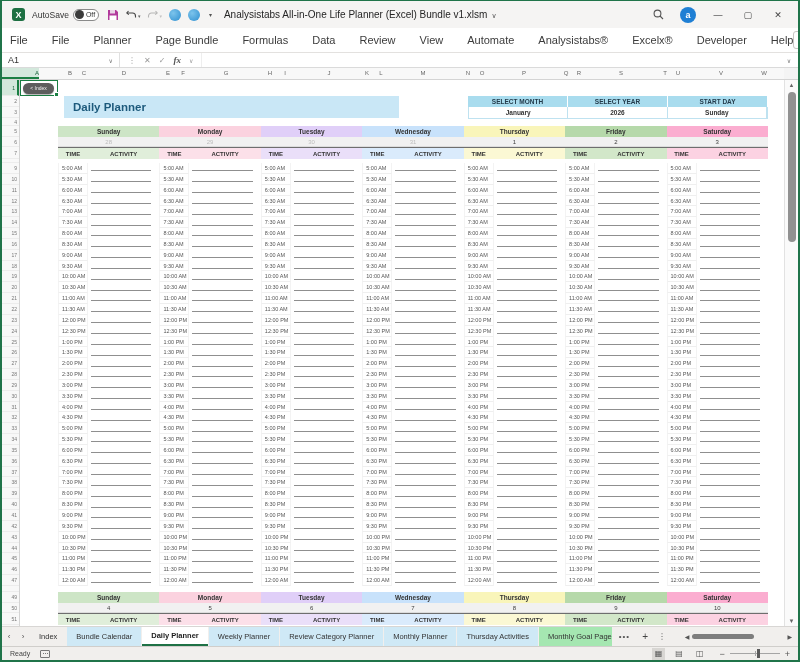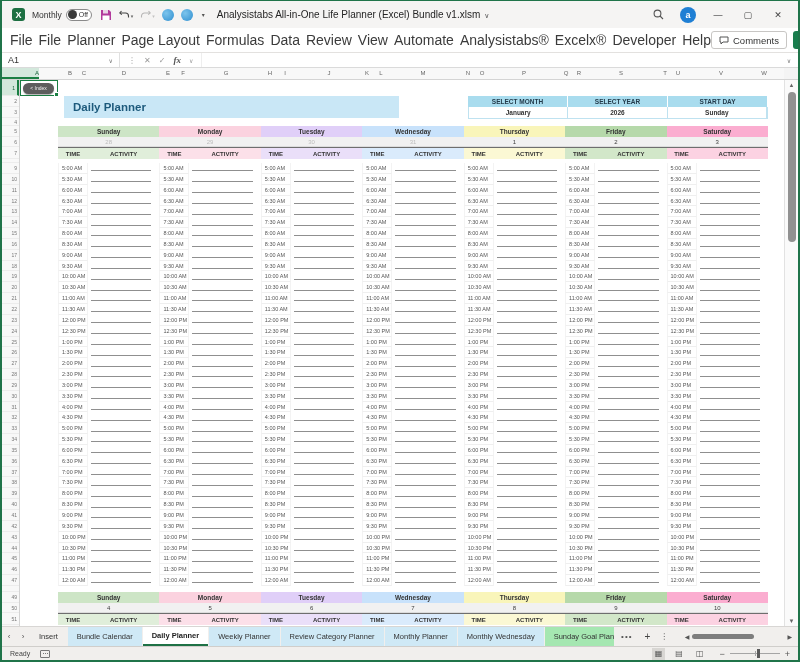--- a/index.html
+++ b/index.html
@@ -24,21 +24,21 @@
   .qat-chevron{font-size:6px;color:#555;margin-left:2px;}
   .doc-title{font-size:10px;color:#252525;margin-left:12px;white-space:nowrap;}
   .doc-title .dd{font-size:7px;color:#555;margin-left:4px;}
   .tb-right{margin-left:auto;display:flex;align-items:center;gap:2px;}
   .tb-btn{width:28px;height:22px;display:flex;align-items:center;justify-content:center;color:#444;font-size:9px;}
   .avatar{width:16px;height:16px;border-radius:50%;background:#1f7fd4;color:#fff;font-size:9px;font-weight:bold;
     display:flex;align-items:center;justify-content:center;margin:0 6px;}
 
   
   .menubar{height:25px;background:#fff;border-bottom:1px solid #e3e1df;display:flex;align-items:center;padding:0 8px;flex:none;}
-  .menu-tabs{display:flex;gap:6px;font-size:14px;color:#3b3b3b;}
+  .menu-tabs{display:flex;gap:24px;font-size:11px;color:#3b3b3b;}
   .menu-tab{cursor:default;white-space:nowrap;}
   .menu-right{margin-left:auto;display:flex;align-items:center;gap:6px;}
   .comments-btn{display:flex;align-items:center;gap:4px;border:1px solid #c8c6c4;background:#fff;border-radius:3px;
     height:18px;padding:0 7px;font-size:9.5px;color:#333;}
   .share-btn{display:flex;align-items:center;gap:4px;background:#197e4e;border:none;border-radius:3px;
     height:18px;padding:0 8px;font-size:9.5px;color:#fff;font-weight:bold;}
 
   
   .formulabar{height:15px;background:#fff;border-bottom:1px solid #dadada;display:flex;align-items:stretch;flex:none;}
   .namebox{width:118px;display:flex;align-items:center;padding:0 6px;font-size:9px;color:#333;border-right:1px solid #e0e0e0;}
@@ -131,21 +131,21 @@
   .zthumb{position:absolute;left:55%;top:-4px;width:3px;height:9px;background:#5a5a5a;}
 </style>
 </head>
 <body>
 
 <div class="window">
 
   <div class="titlebar">
     <div class="appicon">X</div>
     <div class="autosave">
-      <span>Monthly</span>
+      <span>AutoSave</span>
       <span class="toggle">
         <span class="knob"></span>
         <span class="off">Off</span>
       </span>
     </div>
     <div class="qat">
       <svg class="saveicon" viewBox="0 0 12 12" width="12" height="12">
         <path d="M1 1 h8 l2 2 v8 h-10 z" fill="#b23a9c"></path>
           <rect x="3" y="1" width="5" height="3.5" fill="#e9d3e6"></rect>
           <rect x="2.5" y="6.5" width="7" height="4.5" fill="#fff"></rect>
@@ -183,21 +183,21 @@
       <span class="tb-btn">▢</span>
       <span class="tb-btn">✕</span>
     </div>
   </div>
 
   <div class="menubar">
     <div class="menu-tabs" id="menuTabs">
         <span class="menu-tab">File</span>
         <span class="menu-tab">File</span>
         <span class="menu-tab">Planner</span>
-        <span class="menu-tab">Page Layout</span>
+        <span class="menu-tab">Page Bundle</span>
         <span class="menu-tab">Formulas</span>
         <span class="menu-tab">Data</span>
         <span class="menu-tab">Review</span>
         <span class="menu-tab">View</span>
         <span class="menu-tab">Automate</span>
         <span class="menu-tab">Analysistabs®</span>
         <span class="menu-tab">Excelx®</span>
         <span class="menu-tab">Developer</span>
         <span class="menu-tab">Help</span>
       </div>
@@ -1616,28 +1616,28 @@
       <div class="vthumb"></div>
       <div class="spacer"></div>
       <span class="arr">▼</span>
     </div>
   </div>
 
   <div class="tabbar">
     <span class="tab-nav">‹</span>
     <span class="tab-nav">›</span>
     <span id="sheetTabs" style="display:flex;align-items:stretch;">
-        <span class="stab plain">Insert</span>
+        <span class="stab plain">Index</span>
         <span class="stab blue">Bundle Calendar</span>
         <span class="stab active">Daily Planner</span>
         <span class="stab blue">Weekly Planner</span>
         <span class="stab blue">Review Category Planner</span>
         <span class="stab blue">Monthly Planner</span>
-        <span class="stab blue">Monthly Wednesday</span>
-        <span class="stab green">Sunday Goal Plan</span>
+        <span class="stab blue">Thursday Activities</span>
+        <span class="stab green">Monthly Goal Page</span>
       </span>
     <span class="tab-more">•••</span>
     <span class="tab-add">+</span>
     <span class="tab-dots">⋮</span>
     <span class="hscroll">
       <span class="arr">◀</span>
       <span class="htrack">
           <span class="hthumb"></span>
         </span>
       <span class="arr">▶</span>

